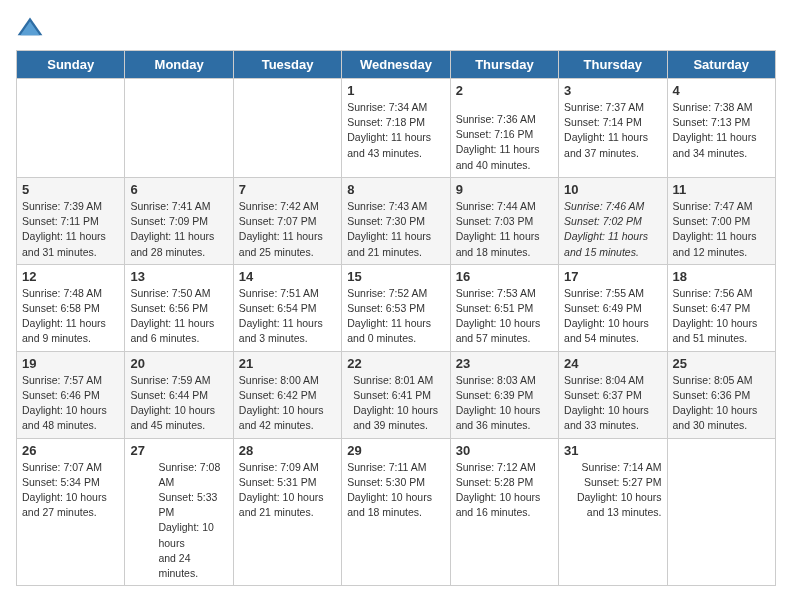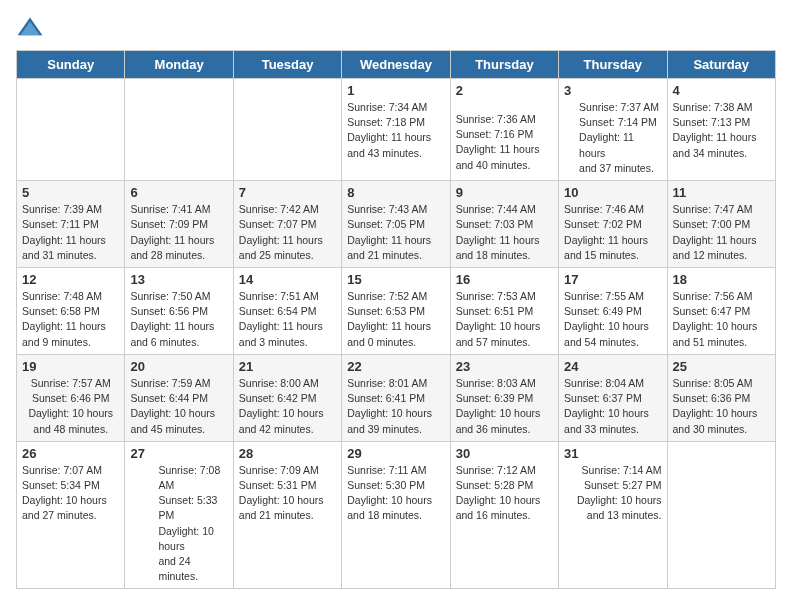--- a/index.html
+++ b/index.html
@@ -131,21 +131,21 @@
         </td>
         <td>
           <span class="day-num">2</span>
           <div class="day-info" style="white-space: pre-line; margin-top: 14px;">Sunrise: 7:36 AM
 Sunset: 7:16 PM
 Daylight: 11 hours
 and 40 minutes.</div>
         </td>
         <td>
           <span class="day-num">3</span>
-          <div class="day-info" style="white-space: pre-line; margin-left: 15px;">Sunrise: 7:37 AM
+          <div class="day-info" style="white-space: pre-line;">Sunrise: 7:37 AM
 Sunset: 7:14 PM
 Daylight: 11 hours
 and 37 minutes.</div>
         </td>
         <td>
           <span class="day-num">4</span>
           <div class="day-info" style="white-space: pre-line;">Sunrise: 7:38 AM
 Sunset: 7:13 PM
 Daylight: 11 hours
 and 34 minutes.</div>
@@ -169,34 +169,34 @@
         <td>
           <span class="day-num">7</span>
           <div class="day-info" style="white-space: pre-line;">Sunrise: 7:42 AM
 Sunset: 7:07 PM
 Daylight: 11 hours
 and 25 minutes.</div>
         </td>
         <td>
           <span class="day-num">8</span>
           <div class="day-info" style="white-space: pre-line;">Sunrise: 7:43 AM
-Sunset: 7:05 PM
+Sunset: 7:30 PM
 Daylight: 11 hours
 and 21 minutes.</div>
         </td>
         <td>
           <span class="day-num">9</span>
           <div class="day-info" style="white-space: pre-line;">Sunrise: 7:44 AM
 Sunset: 7:03 PM
 Daylight: 11 hours
 and 18 minutes.</div>
         </td>
         <td>
           <span class="day-num">10</span>
-          <div class="day-info" style="white-space: pre-line;">Sunrise: 7:46 AM
+          <div class="day-info" style="white-space: pre-line; font-style: italic;">Sunrise: 7:46 AM
 Sunset: 7:02 PM
 Daylight: 11 hours
 and 15 minutes.</div>
         </td>
         <td>
           <span class="day-num">11</span>
           <div class="day-info" style="white-space: pre-line;">Sunrise: 7:47 AM
 Sunset: 7:00 PM
 Daylight: 11 hours
 and 12 minutes.</div>
@@ -249,42 +249,42 @@
           <span class="day-num">18</span>
           <div class="day-info" style="white-space: pre-line;">Sunrise: 7:56 AM
 Sunset: 6:47 PM
 Daylight: 10 hours
 and 51 minutes.</div>
         </td>
       </tr>
       <tr>
         <td>
           <span class="day-num">19</span>
-          <div class="day-info" style="white-space: pre-line; text-align: center;">Sunrise: 7:57 AM
+          <div class="day-info" style="white-space: pre-line;">Sunrise: 7:57 AM
 Sunset: 6:46 PM
 Daylight: 10 hours
 and 48 minutes.</div>
         </td>
         <td>
           <span class="day-num">20</span>
           <div class="day-info" style="white-space: pre-line;">Sunrise: 7:59 AM
 Sunset: 6:44 PM
 Daylight: 10 hours
 and 45 minutes.</div>
         </td>
         <td>
           <span class="day-num">21</span>
           <div class="day-info" style="white-space: pre-line;">Sunrise: 8:00 AM
 Sunset: 6:42 PM
 Daylight: 10 hours
 and 42 minutes.</div>
         </td>
         <td>
           <span class="day-num">22</span>
-          <div class="day-info" style="white-space: pre-line;">Sunrise: 8:01 AM
+          <div class="day-info" style="white-space: pre-line; margin-left: 6px;">Sunrise: 8:01 AM
 Sunset: 6:41 PM
 Daylight: 10 hours
 and 39 minutes.</div>
         </td>
         <td>
           <span class="day-num">23</span>
           <div class="day-info" style="white-space: pre-line;">Sunrise: 8:03 AM
 Sunset: 6:39 PM
 Daylight: 10 hours
 and 36 minutes.</div>

